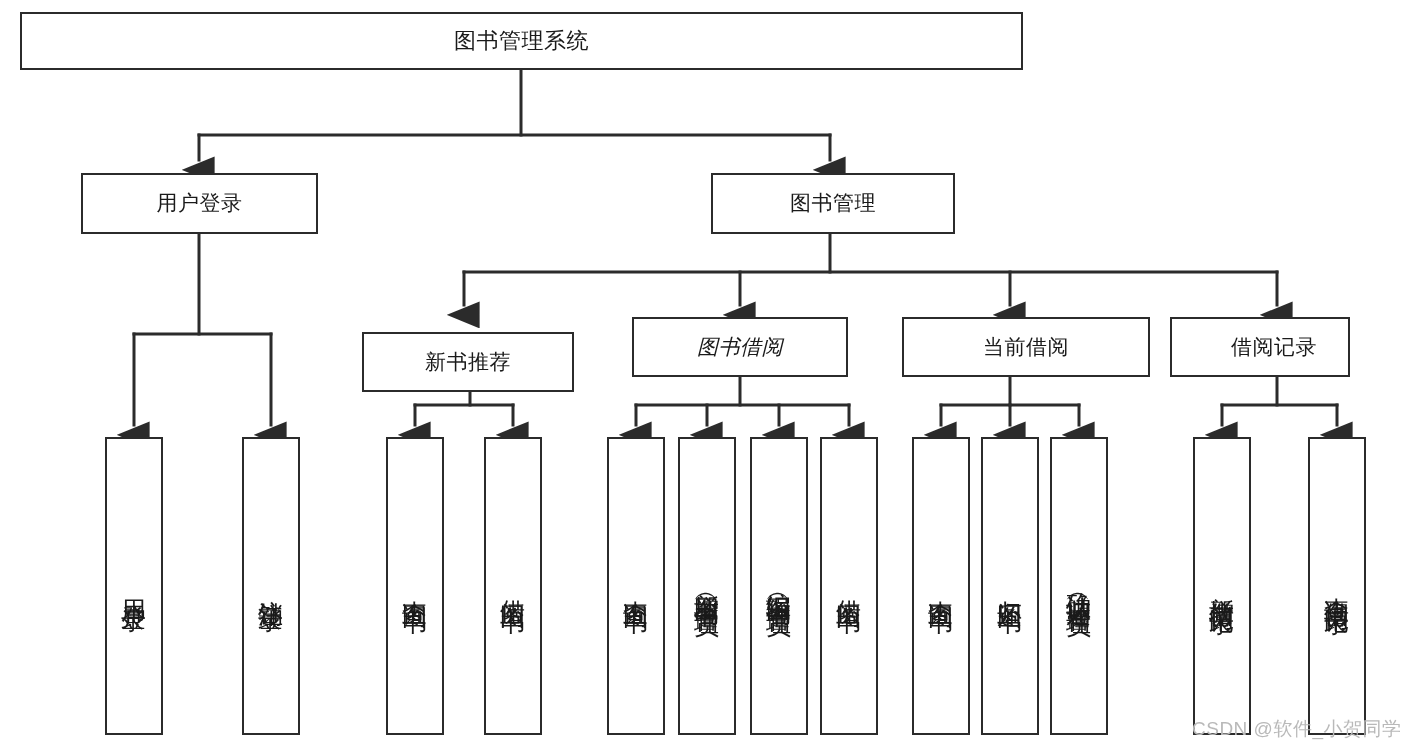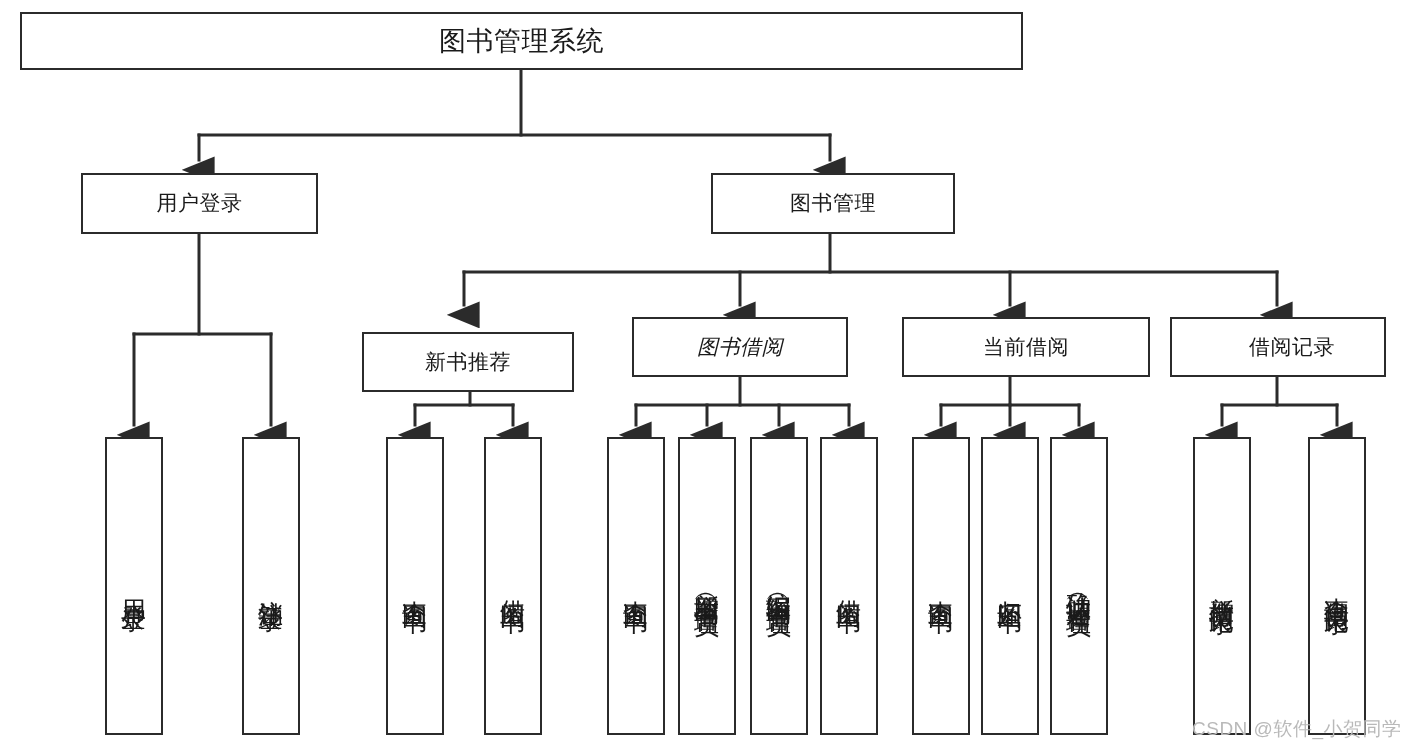--- a/index.html
+++ b/index.html
@@ -40,21 +40,21 @@
     text-align: center;
     line-height: 1.06;
     letter-spacing: 0.5px;
   }
   
   .node.horiz .label {
     font-size: 21px;
     white-space: nowrap;
   }
   .node.root .label {
-    font-size: 27px;
+    font-size: 22px;
   }
   
   .node.vert {
     align-items: flex-start;
     padding-top: 0;
   }
   .node.vert .label {
     writing-mode: vertical-rl;
     text-orientation: upright;
     font-size: 25px;
@@ -148,21 +148,21 @@
   </div>
 
   <div class="node horiz" style="left:632px; top:317px; width:216px; height:60px;font-style:italic;">
     <span class="label">图书借阅</span>
   </div>
 
   <div class="node horiz" style="left:902px; top:317px; width:248px; height:60px;">
     <span class="label">当前借阅</span>
   </div>
 
-  <div class="node horiz" style="left:1170px; top:317px; width:216px; height:60px;padding-left:28px;">
+  <div class="node horiz" style="left:1170px; top:317px; width:180px; height:60px;padding-left:28px;">
     <span class="label">借阅记录</span>
   </div>
 
   <div class="node vert" style="left:105px; top:437px; width:58px; height:298px;">
     <span class="label">用户登录</span>
   </div>
 
   <div class="node vert" style="left:242px; top:437px; width:58px; height:298px;">
     <span class="label">注销登录</span>
   </div>

